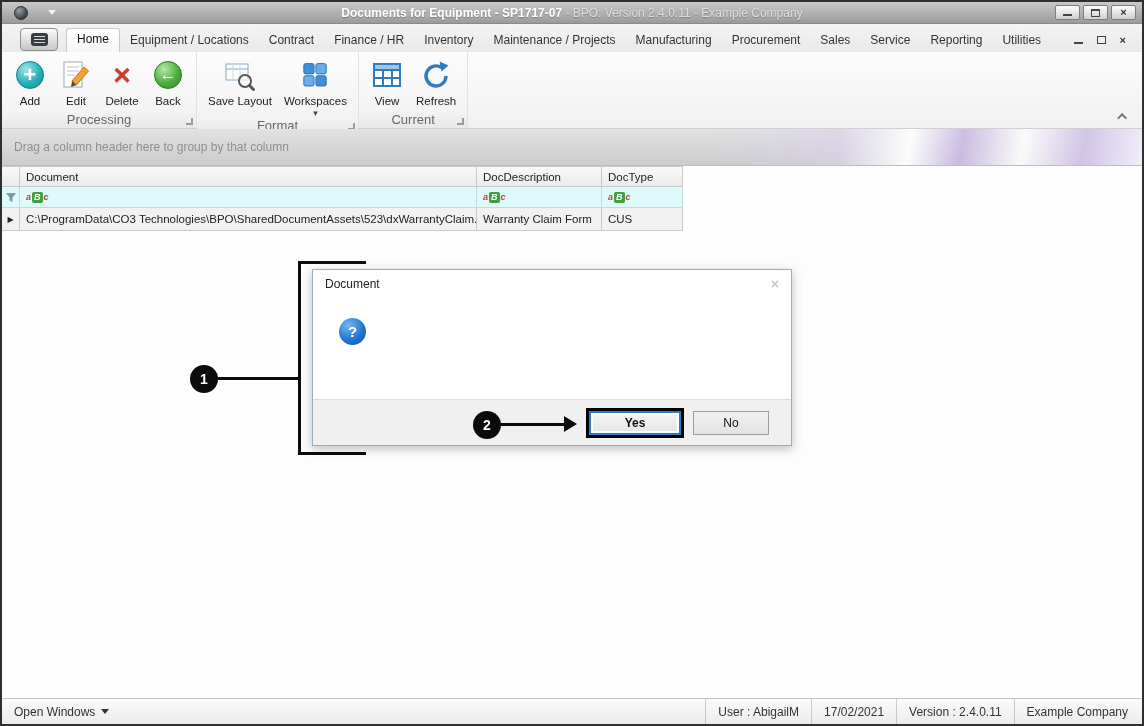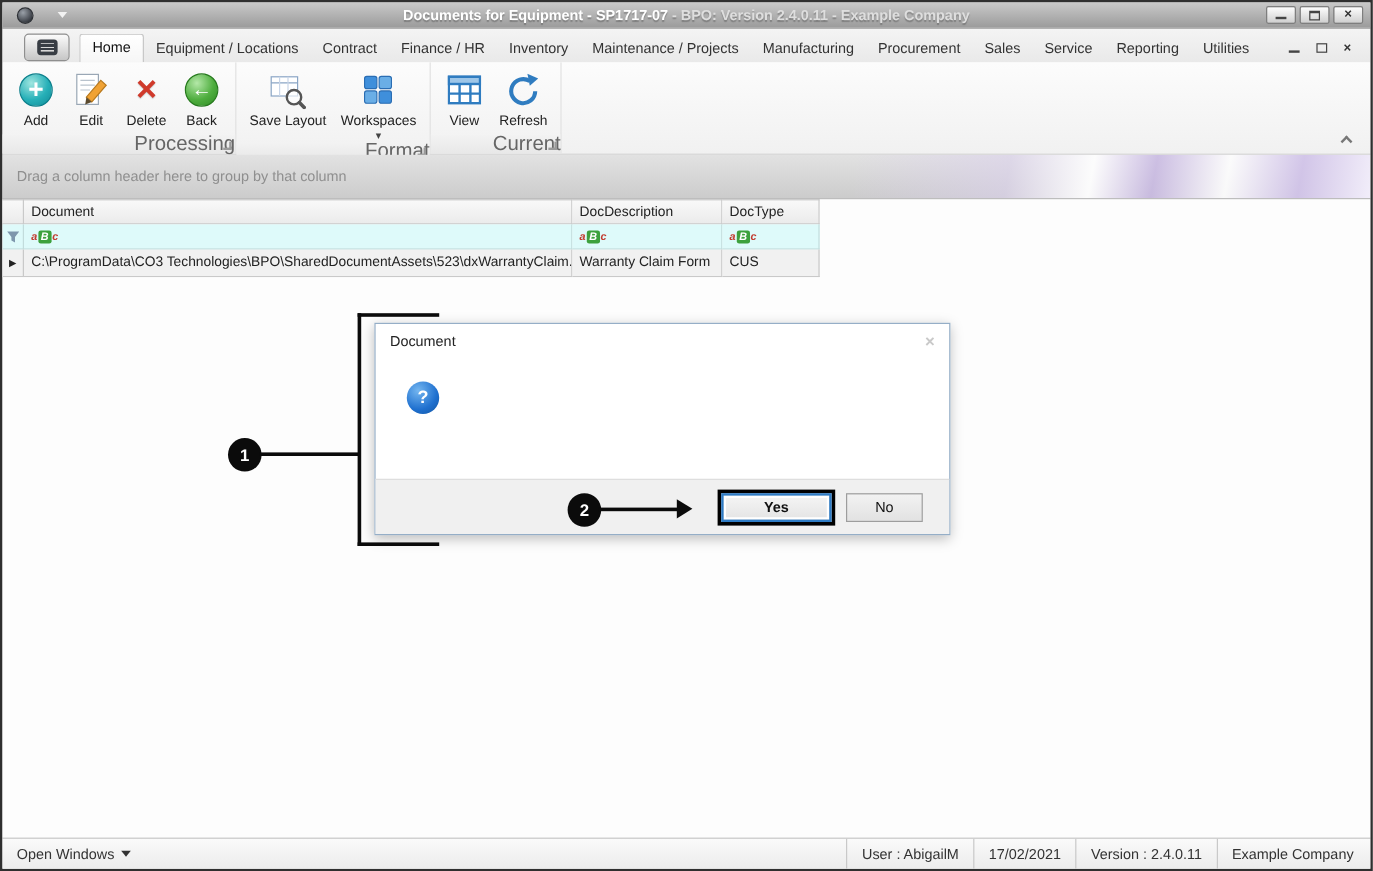--- a/index.html
+++ b/index.html
@@ -22,21 +22,21 @@
     width:14px; height:14px; border-radius:50%;
     background:radial-gradient(circle at 35% 30%, #9aa0a8, #3c4047 70%, #24262b);
     margin:0 4px 0 6px; border:1px solid #2e3136;
   }
   .tb-caret { width:0; height:0; border-left:4px solid transparent; border-right:4px solid transparent; border-top:5px solid #f2f2f2; margin-left:16px; }
   .title-text {
     position:absolute; left:0; right:0; text-align:center;
     font-size:12px; font-weight:bold; color:#ffffff;
     text-shadow:0 1px 1px rgba(0,0,0,0.25); pointer-events:none; white-space:nowrap;
   }
-  .title-text .subtitle { color:#dedede; font-weight:bold; }
+  .title-text .subtitle { color:#dedede; font-weight:normal; }
   .tb-buttons { margin-left:auto; display:flex; gap:3px; z-index:2; }
   .tb-btn {
     width:25px; height:15px; border:1px solid #7e7e7e; border-radius:2px;
     background:linear-gradient(#fdfdfd,#cfcfcf);
     display:flex; align-items:center; justify-content:center;
     font-size:10px; color:#333; line-height:1;
   }
   .glyph-min { width:9px; height:3px; border-bottom:2px solid #444; margin-top:4px; }
   .glyph-max { width:9px; height:8px; border:1px solid #444; border-top:2px solid #444; }
   .glyph-close { font-size:11px; font-weight:bold; color:#333; }
@@ -72,21 +72,21 @@
   
   .ribbon {
     height:77px; flex:0 0 77px;
     background:linear-gradient(#fcfcfc,#f1f1f1);
     border-bottom:1px solid #cfcfcf;
     display:flex; position:relative;
   }
   .rgroup { display:flex; flex-direction:column; border-right:1px solid #e2e2e2; }
   .rgroup-buttons { flex:1; display:flex; align-items:flex-start; padding:3px 6px 0; gap:2px; }
   .rgroup-footer {
-    height:16px; font-size:17px; color:#666; text-align:right; position:relative;
+    height:16px; font-size:13px; color:#666; text-align:center; position:relative;
     background:linear-gradient(#f3f3f3,#e8e8e8); line-height:15px;
   }
   .launcher {
     position:absolute; right:3px; bottom:3px; width:7px; height:7px;
     border-right:2px solid #9a9a9a; border-bottom:2px solid #9a9a9a;
   }
   .rbtn {
     display:flex; flex-direction:column; align-items:center; justify-content:flex-start;
     gap:4px; padding:4px 5px 2px; min-width:44px; font-size:11.5px; color:#222; cursor:default;
   }
@@ -195,21 +195,21 @@
   }
   .yes-ring { border:3px solid #000; background:#000; }
   .btn {
     font-family:"Liberation Sans", sans-serif; font-size:12px; color:#111;
     height:24px; cursor:default;
   }
   .btn.yes {
     width:92px; background:linear-gradient(#f5f5f5,#e4e4e4);
     border:2px solid #2e7bc4; box-shadow:inset 0 0 0 2px #ffffff; display:block;font-weight:bold;
   }
-  .btn.no { width:64px; background:linear-gradient(#f2f2f2,#e2e2e2); border:1px solid #9d9d9d; }
+  .btn.no { width:76px; background:linear-gradient(#f2f2f2,#e2e2e2); border:1px solid #9d9d9d; }
 
   
   .annot { position:absolute; z-index:30; }
   .step-circle {
     width:28px; height:28px; border-radius:50%; background:#0b0b0b; color:#fff;
     font-size:14px; font-weight:bold; display:flex; align-items:center; justify-content:center;
   }
   .aline { background:#0b0b0b; }
   .arrowhead {
     width:0; height:0; border-top:8px solid transparent; border-bottom:8px solid transparent;

